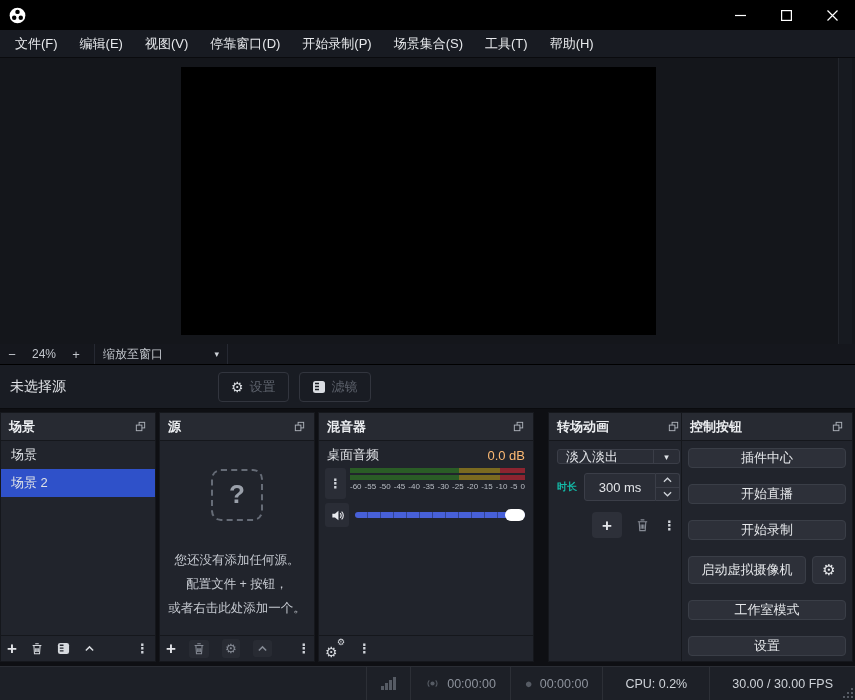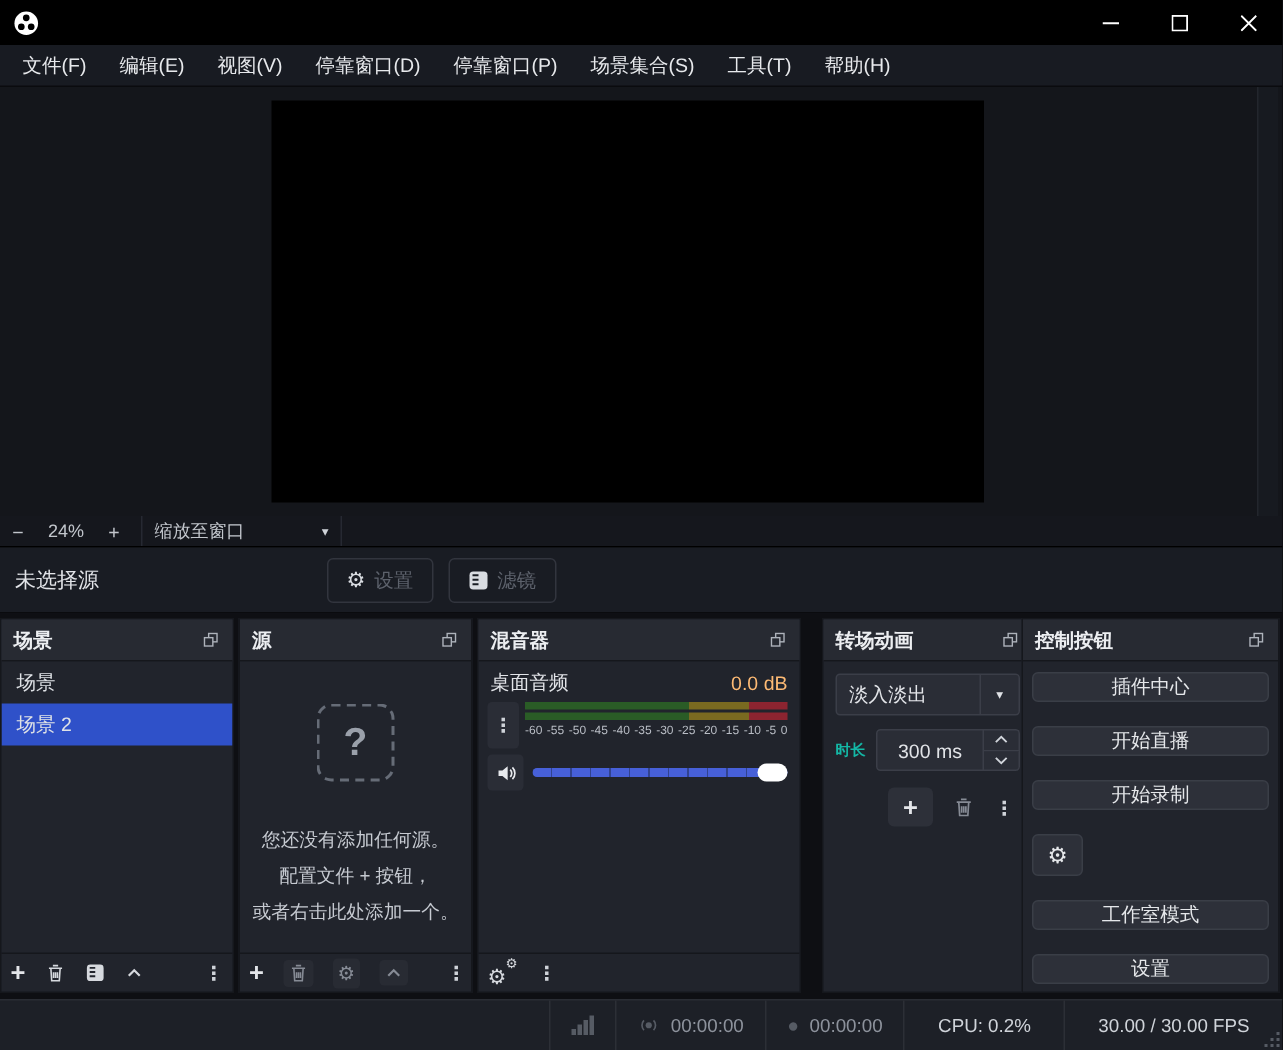--- a/index.html
+++ b/index.html
@@ -74,21 +74,21 @@
   .speaker-btn { width:24px; height:24px; background:#2a2d36; border-radius:3px; display:flex; align-items:center; justify-content:center; color:#e8eaee; margin-right:6px; }
   .slider { flex:1; position:relative; height:14px; display:flex; align-items:center; }
   .slider-track { width:100%; height:6px; border-radius:3px; background:repeating-linear-gradient(90deg, var(--slider-blue,#4760d8) 0 12px, #31438f 12px 13px); }
   .slider-handle { position:absolute; right:0; top:1px; width:20px; height:12px; border-radius:6px; background:#fff; }
   .double-gear { position:relative; width:20px; height:18px; color:#d6d9de; }
   .double-gear .g1 { position:absolute; left:0; bottom:-2px; font-size:14px; }
   .double-gear .g2 { position:absolute; right:0; top:-3px; font-size:9px; }
 
   
   .trans-body { padding:8px; }
-  .dropdown { height:28px; background:#2a2d36; border:1px solid #3b3e48; border-radius:3px; display:flex; align-items:center; }
+  .dropdown { height:15px; background:#2a2d36; border:1px solid #3b3e48; border-radius:3px; display:flex; align-items:center; }
   .dropdown-label { padding-left:8px; font-size:13px; color:#e2e4e8; }
   .dropdown-caret { margin-left:auto; width:26px; align-self:stretch; border-left:1px solid #3b3e48; display:flex; align-items:center; justify-content:center; font-size:9px; color:#dfe2e6; }
   .dur-row { display:flex; align-items:center; margin-top:9px; gap:7px; }
   .dur-label { font-size:10px; color:#14b8a6;font-weight:bold; }
   .spin { display:flex; height:28px; flex:1; }
   .spin-value { flex:1; background:#2a2d36; border:1px solid #3b3e48; border-radius:3px 0 0 3px; display:flex; align-items:center; justify-content:center; font-size:13px; color:#e2e4e8; }
   .spin-arrows { width:24px; display:flex; flex-direction:column; }
   .spin-arrows > div { flex:1; background:#2a2d36; border:1px solid #3b3e48; border-left:none; display:flex; align-items:center; justify-content:center; color:#cfd3d9; }
   .spin-arrows > div:first-child { border-bottom:none; border-radius:0 3px 0 0; }
   .spin-arrows > div:last-child { border-radius:0 0 3px 0; }
@@ -148,21 +148,21 @@
         </svg>
     </div>
   </div>
 </div>
 
 <div class="menubar">
   <span class="menu-item">文件(F)</span>
   <span class="menu-item">编辑(E)</span>
   <span class="menu-item">视图(V)</span>
   <span class="menu-item">停靠窗口(D)</span>
-  <span class="menu-item">停靠窗口(P)</span>
+  <span class="menu-item">开始录制(P)</span>
   <span class="menu-item">场景集合(S)</span>
   <span class="menu-item">工具(T)</span>
   <span class="menu-item">帮助(H)</span>
 </div>
 
 <div class="preview-area">
   <div class="canvas"></div>
   <div class="preview-scroll"></div>
 </div>
 
@@ -388,20 +388,21 @@
           <rect x="5.5" y="2.5" width="6" height="6" fill="none" stroke="currentColor"></rect>
           <rect x="2.5" y="5.5" width="6" height="6" fill="#272a32" stroke="currentColor"></rect>
         </svg>
     </span>
   </div>
   <div class="panel-body ctrl-body">
     <div class="ctrl-btn">插件中心</div>
     <div class="ctrl-btn">开始直播</div>
     <div class="ctrl-btn">开始录制</div>
     <div class="ctrl-row">
+      <div class="ctrl-btn">启动虚拟摄像机</div>
       <div class="ctrl-btn ctrl-gear">
         <span>⚙</span>
       </div>
     </div>
     <div class="ctrl-btn">工作室模式</div>
     <div class="ctrl-btn">设置</div>
   </div>
 </div>
 
 <div class="statusbar">

